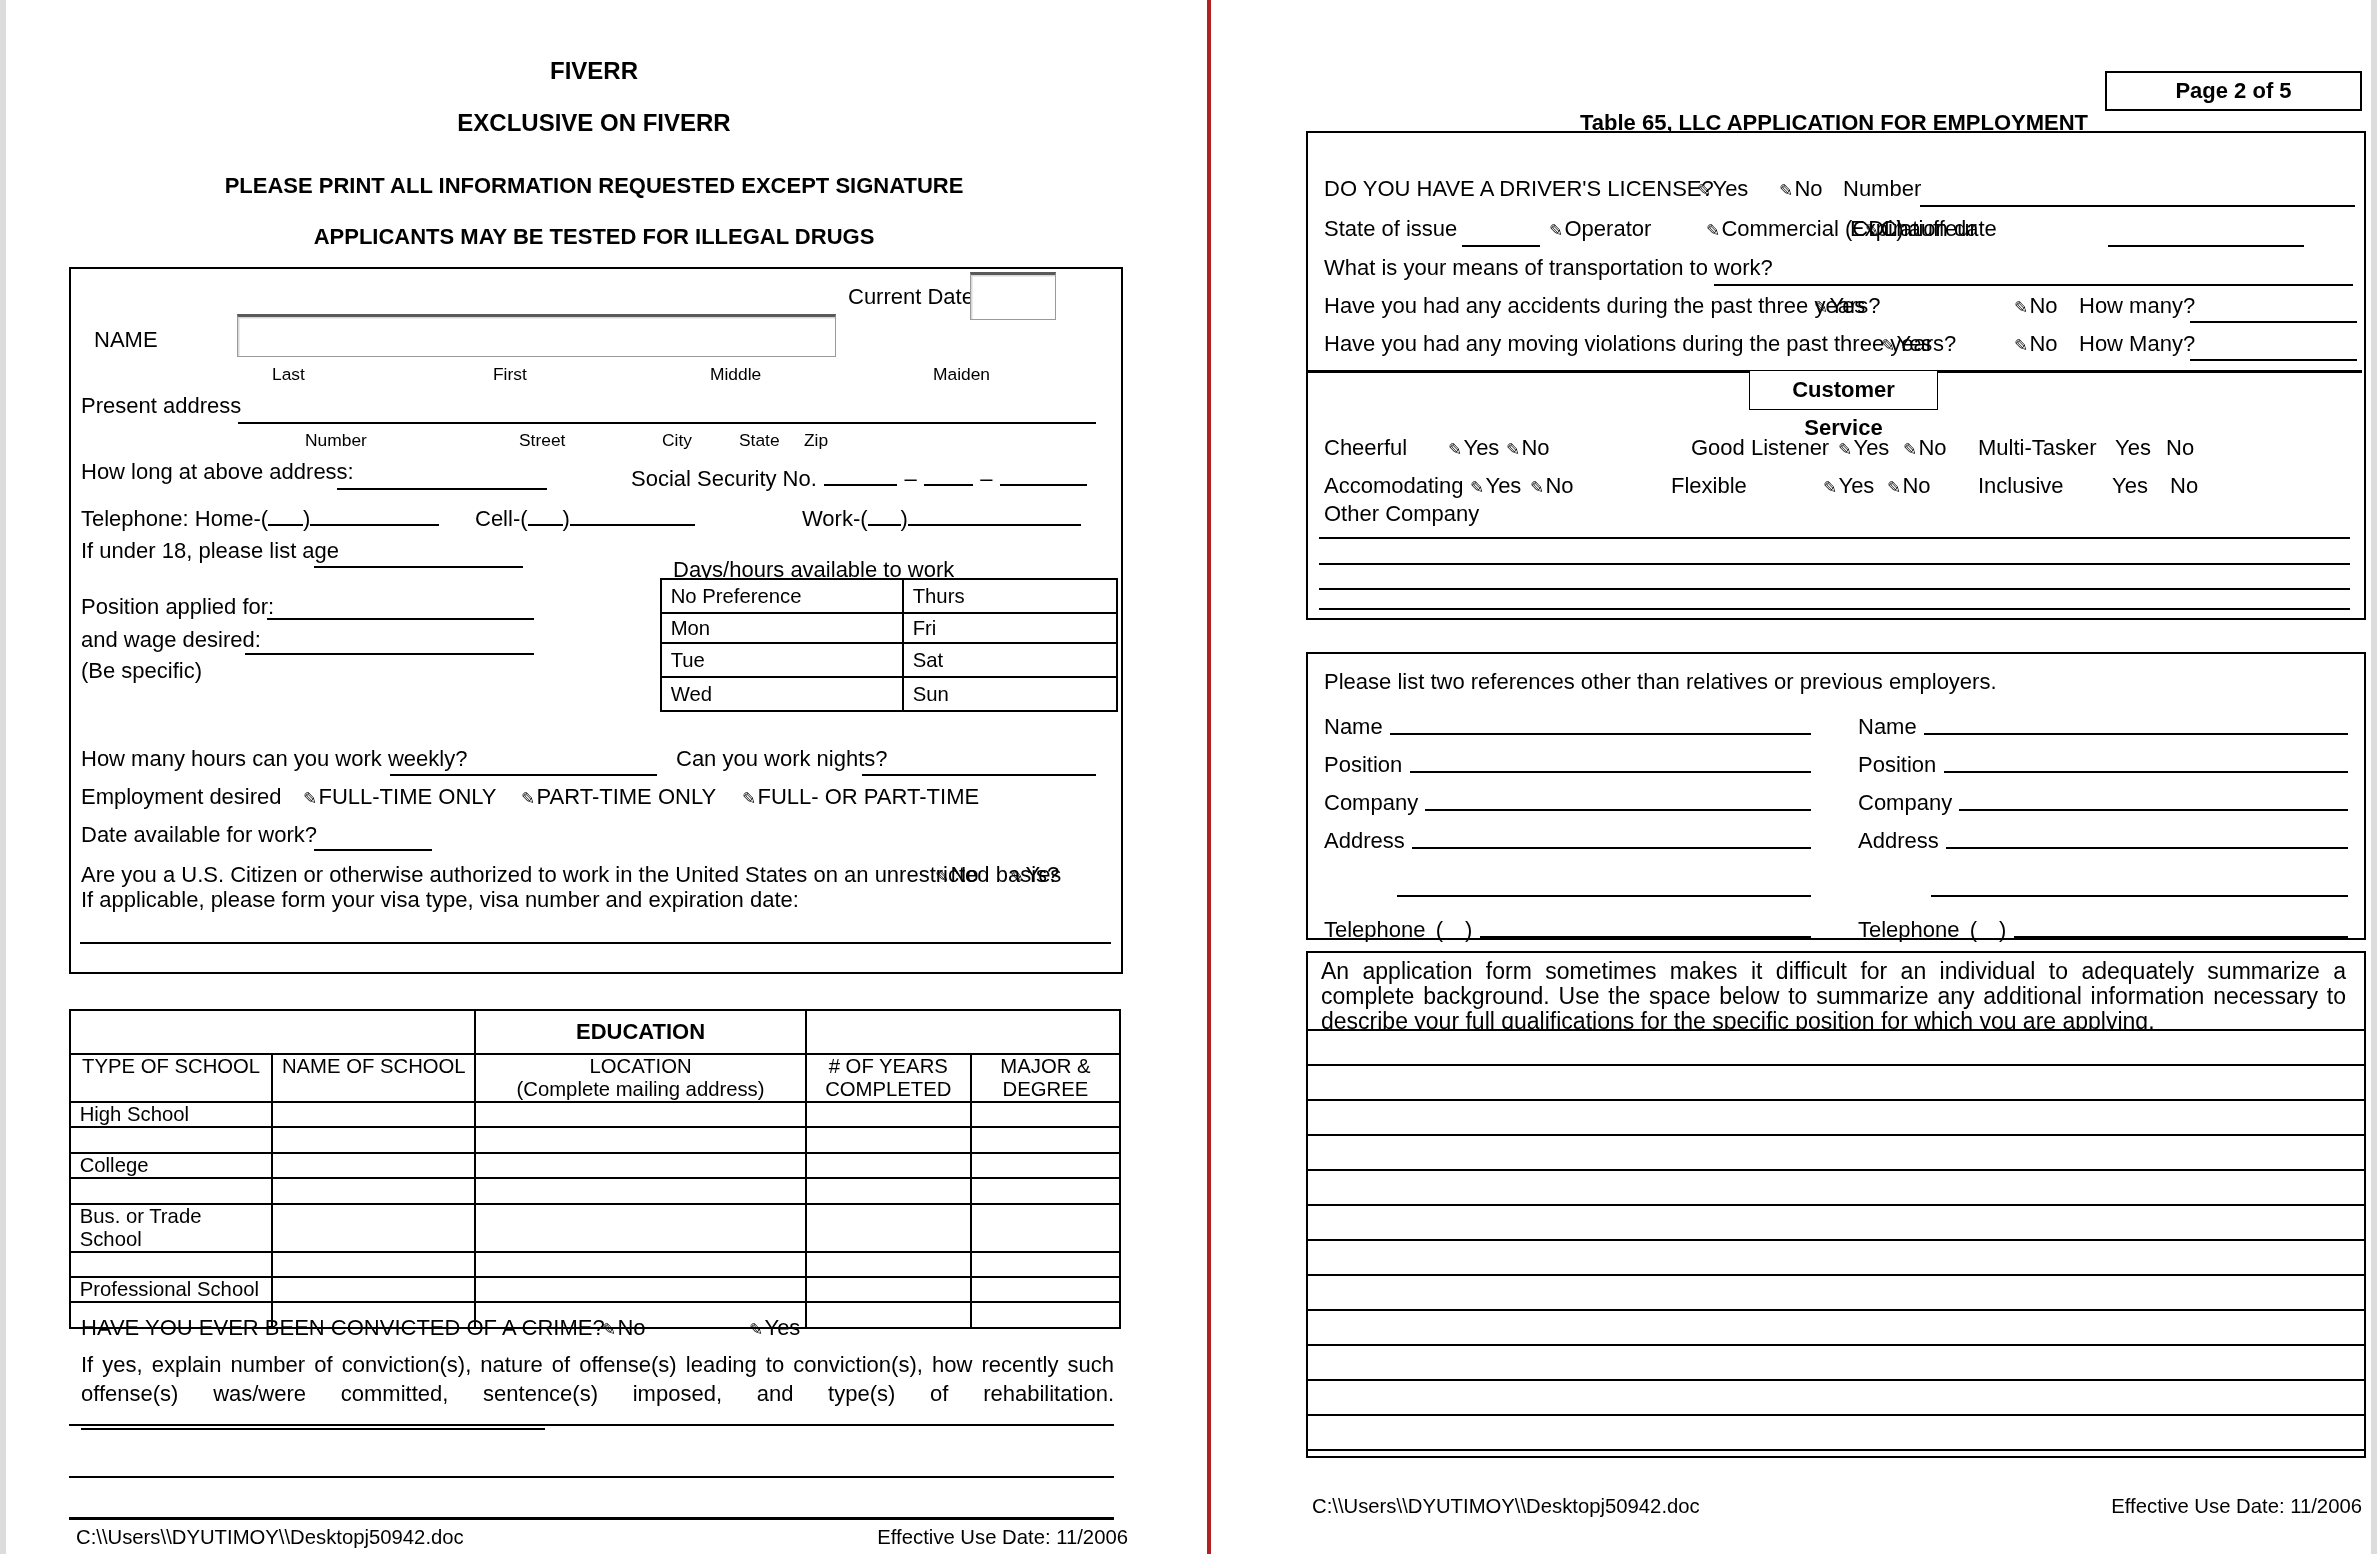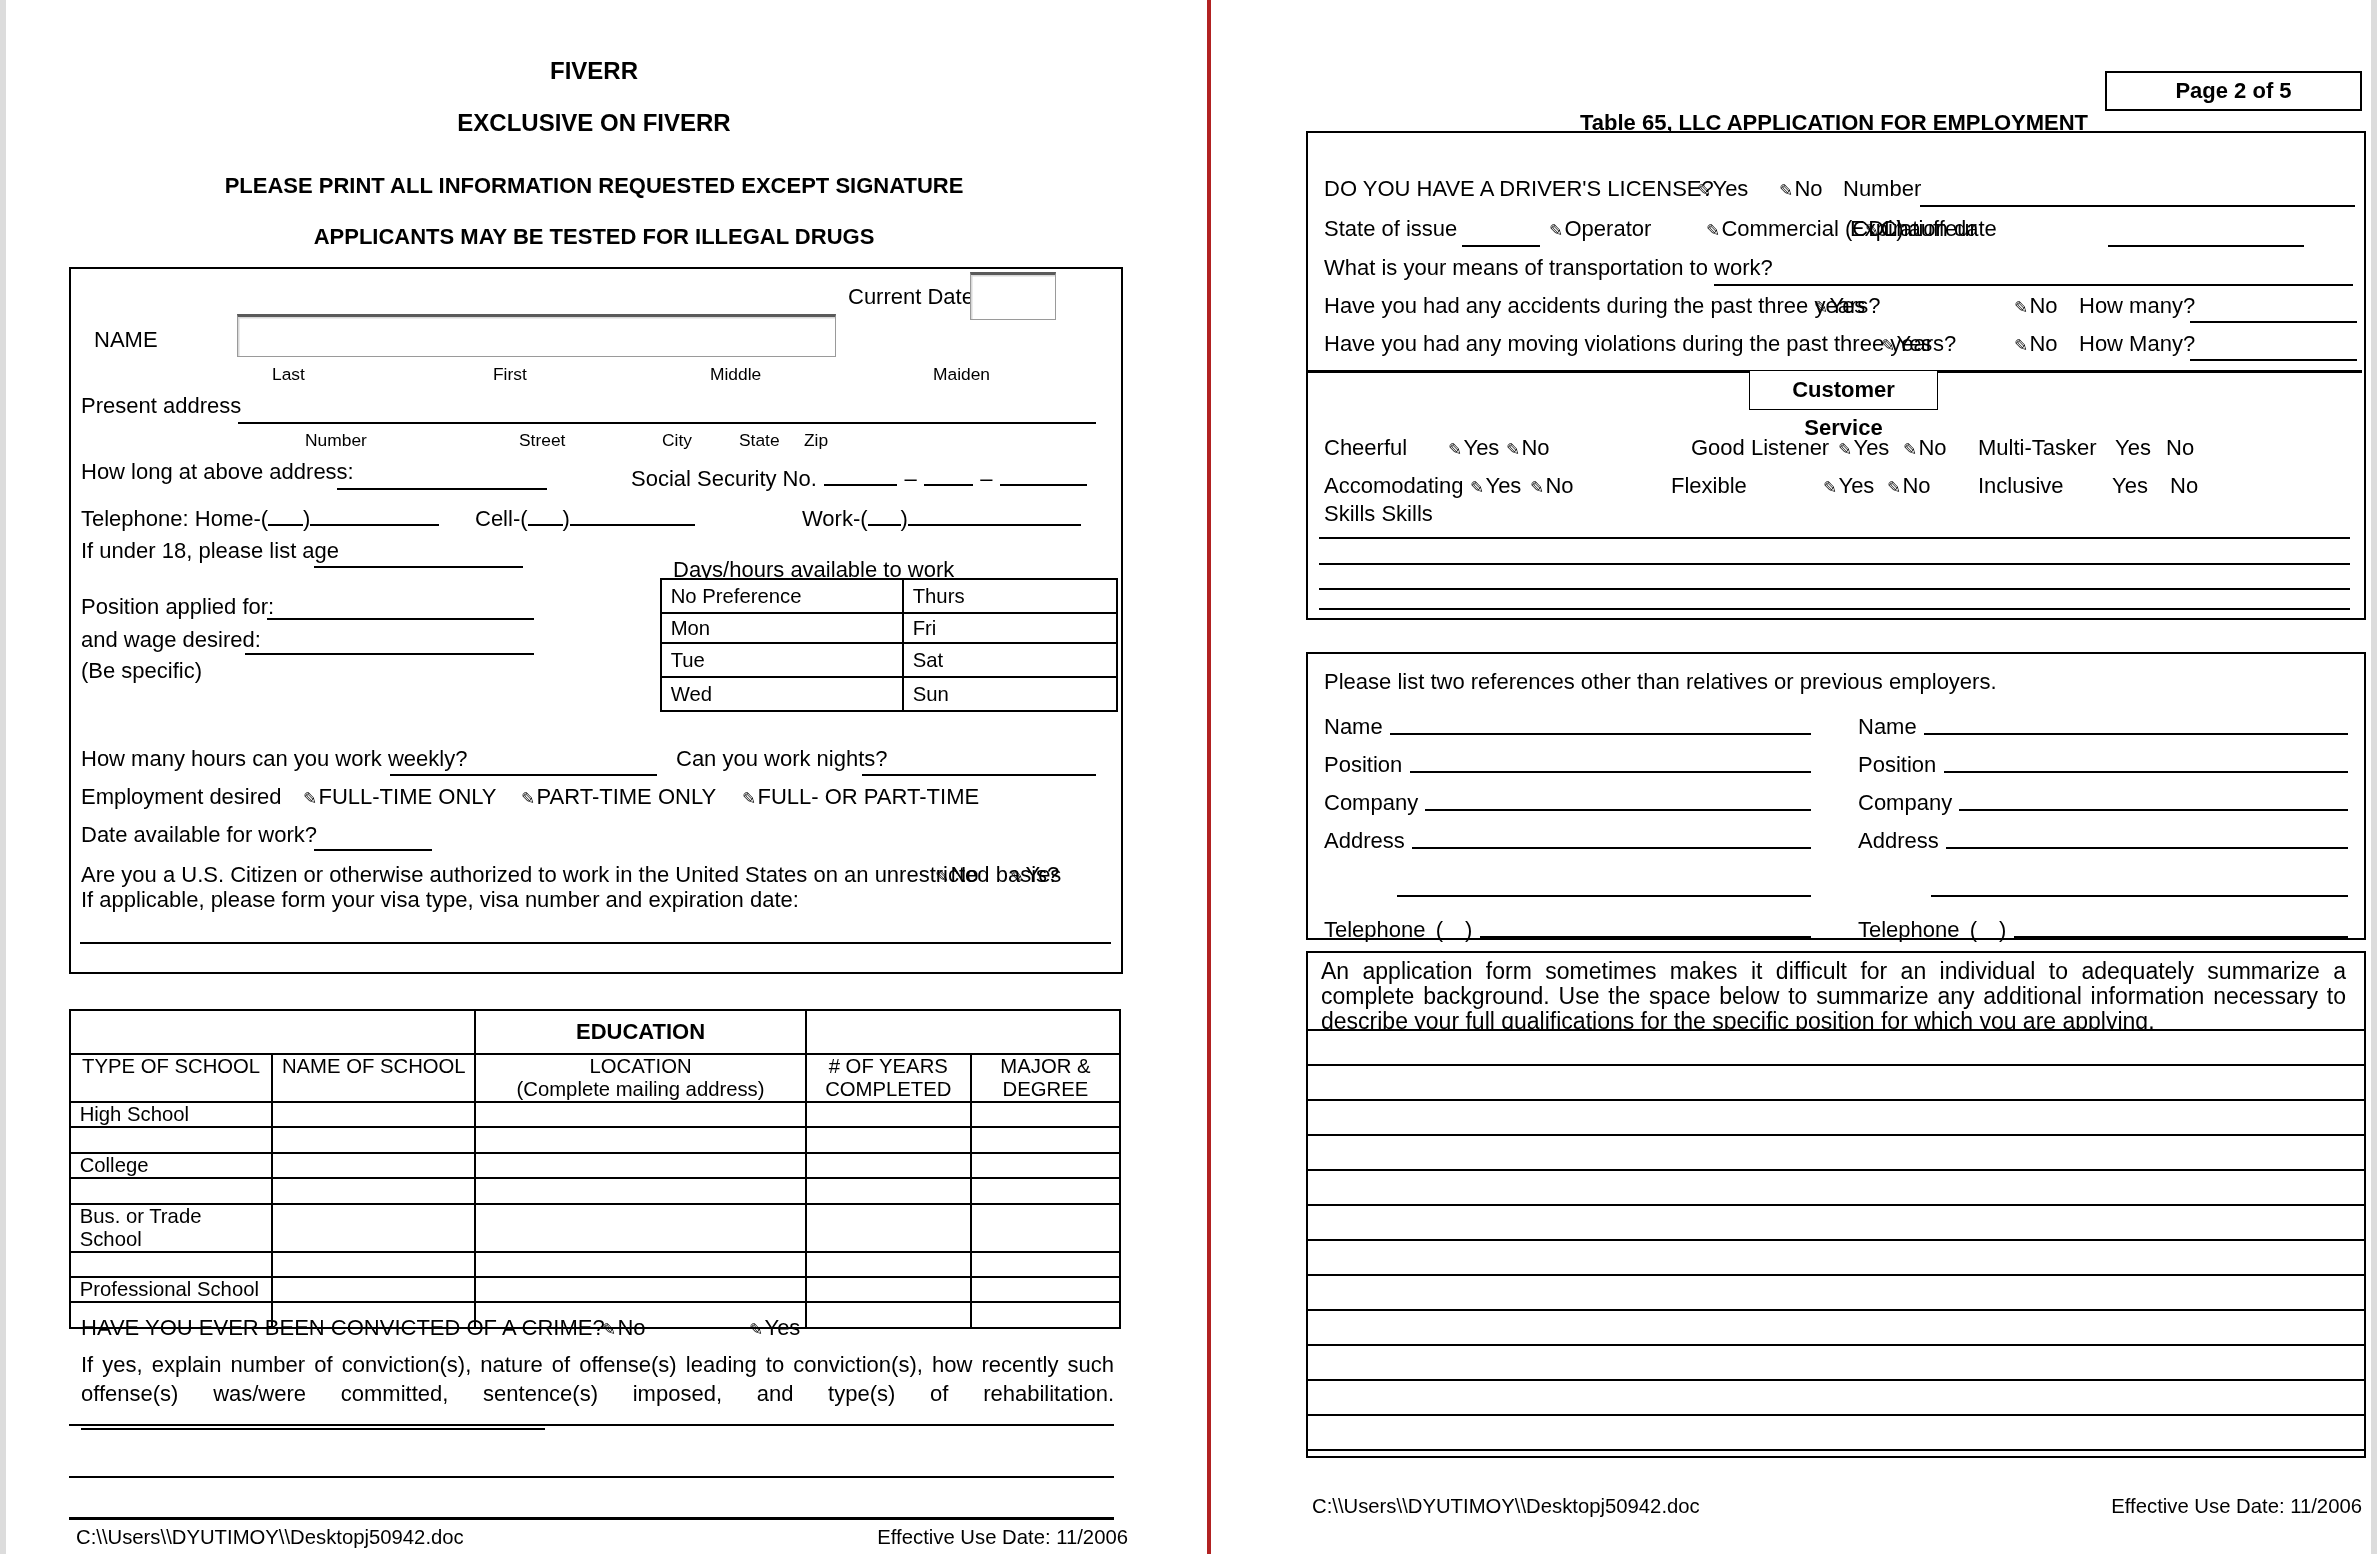--- a/index.html
+++ b/index.html
@@ -276,21 +276,21 @@
 <span class="t" style="left:1324px;top:473px;">Accomodating</span>
 <span class="t" style="left:1470px;top:473px;"><span class="pen">✎</span><span>Yes</span></span>
 <span class="t" style="left:1530px;top:473px;"><span class="pen">✎</span><span>No</span></span>
 <span class="t" style="left:1671px;top:473px;">Flexible</span>
 <span class="t" style="left:1823px;top:473px;"><span class="pen">✎</span><span>Yes</span></span>
 <span class="t" style="left:1887px;top:473px;"><span class="pen">✎</span><span>No</span></span>
 <span class="t" style="left:1978px;top:473px;">Inclusive</span>
 <span class="t" style="left:2112px;top:473px;">Yes</span>
 <span class="t" style="left:2170px;top:473px;">No</span>
 
-<span class="t" style="left:1324px;top:501px;">Skills Skills</span>
+<span class="t" style="left:1324px;top:501px;">Other Company</span>
 <div class="hl" style="left:1319px;top:537px;width:1031px;"></div>
 <div class="hl" style="left:1319px;top:563px;width:1031px;"></div>
 <div class="hl" style="left:1319px;top:588px;width:1031px;"></div>
 <div class="hl" style="left:1319px;top:608px;width:1031px;"></div>
 
 <div class="box" style="left:1306px;top:652px;width:1056px;height:284px;"></div>
 <span class="t" style="left:1324px;top:669px;">Please list two references other than relatives or previous employers.</span>
 
 <div style="position:absolute;left:1324px;top:703px;width:490px;">
   <div class="refrow">

